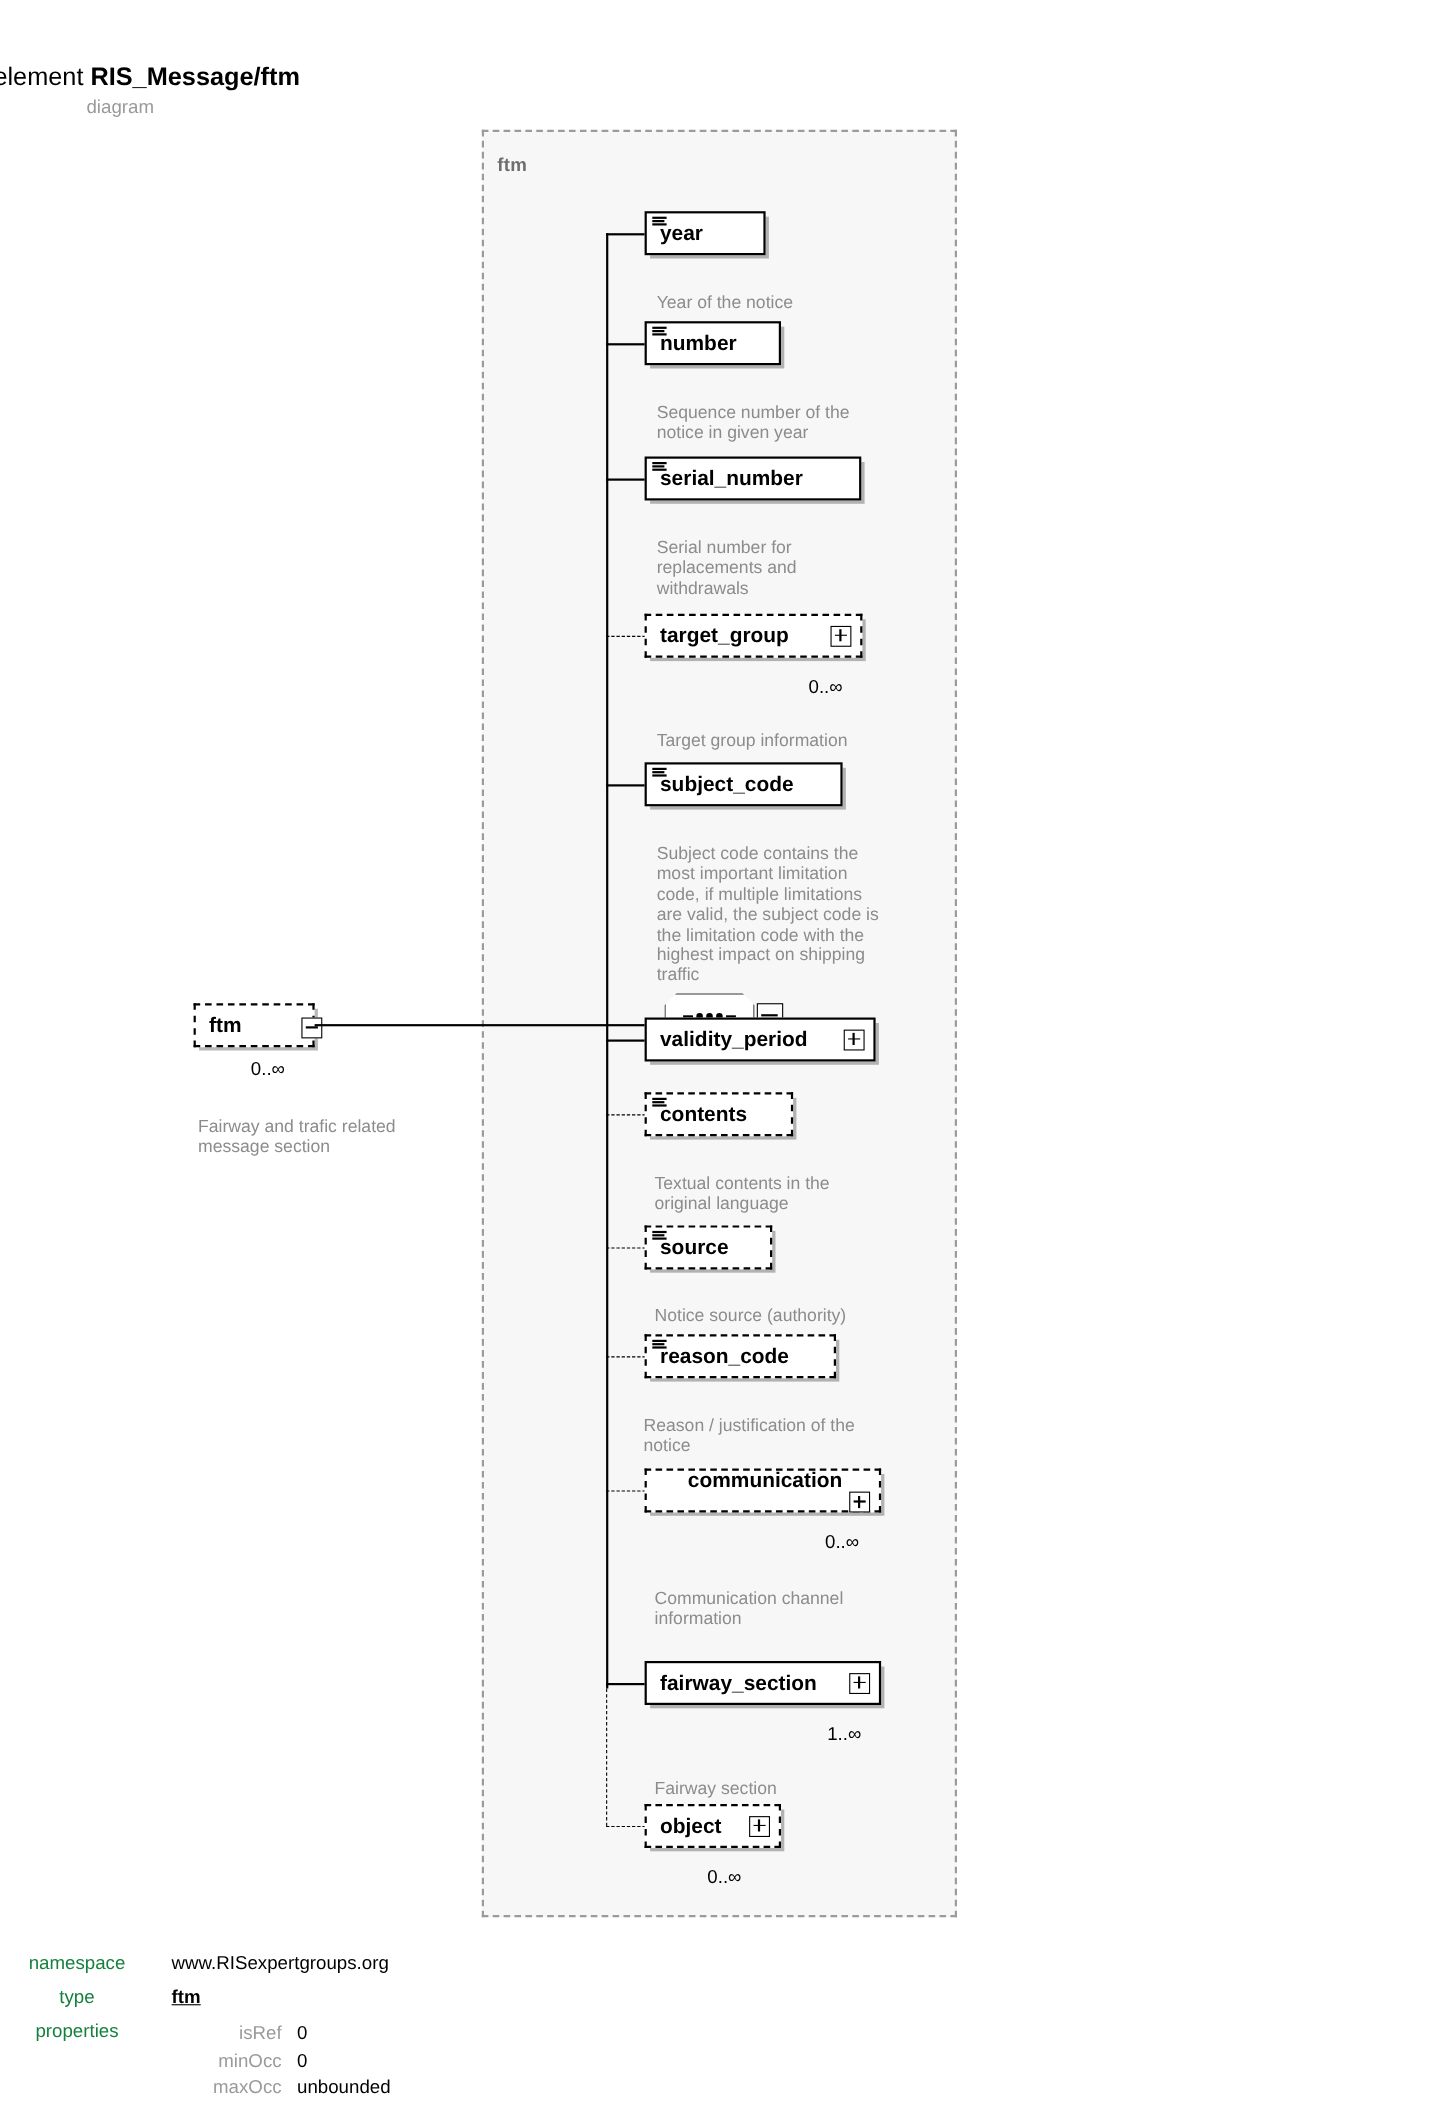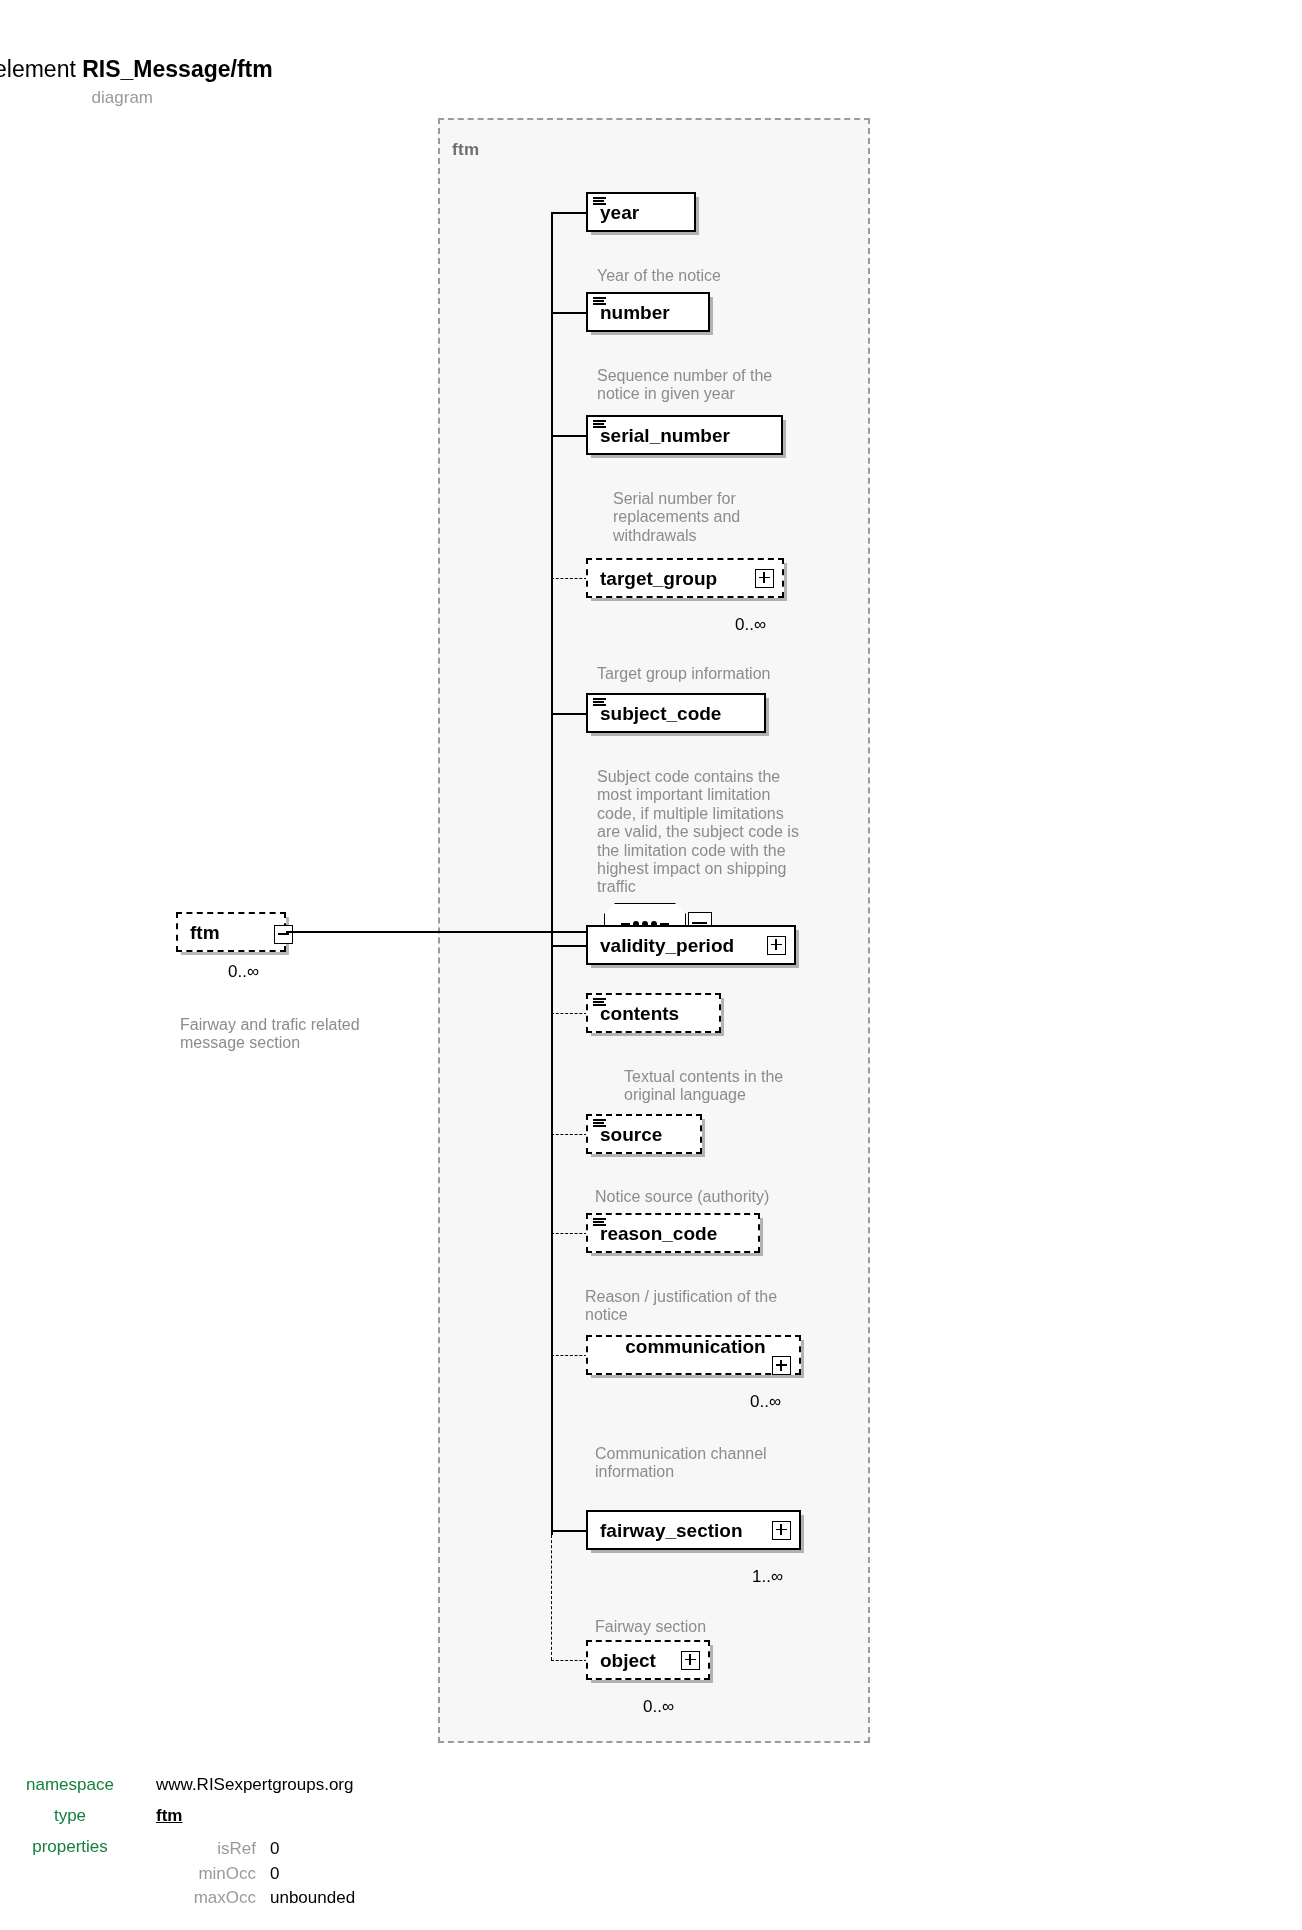--- a/index.html
+++ b/index.html
@@ -11,21 +11,21 @@
   }
 
   
   .hdr{position:absolute;left:-6px;top:56px;font-size:23px;color:#000;white-space:nowrap;}
   .hdr .lbl{font-weight:400;}
   .hdr .nm{font-weight:bold;}
 
   .side-lbl{
     position:absolute;color:#9a9a9a;font-size:17px;text-align:right;
   }
-  #diagram-label{left:17px;top:88px;width:136px;}
+  #diagram-label{left:4px;top:88px;width:136px;}
 
   
   .diagram-frame{
     position:absolute;left:438px;top:118px;width:432px;height:1625px;
     border:2px dashed #9b9b9b;background:#f7f7f7;box-sizing:border-box;
   }
   .frame-title{
     position:absolute;left:452px;top:140px;font-size:17px;font-weight:bold;
     color:#6e6e6e;letter-spacing:.3px;
   }
@@ -173,21 +173,21 @@
 
 <div class="hline" style="left:551px;top:435px;width:36px;"></div>
 <div class="node solid" style="left:586px;top:415px;width:197px;">
   <span class="lines-icon">
       <i></i>
       <i></i>
       <i></i>
     </span>
   <span class="nlabel">serial_number</span>
 </div>
-<div class="anno" style="left:613px;top:470px;width:240px;">Serial number for
+<div class="anno" style="left:597px;top:470px;width:240px;">Serial number for
 replacements and
 withdrawals</div>
 
 <div class="hline dash" style="left:551px;top:578px;width:36px;"></div>
 <div class="node dashed" style="left:586px;top:558px;width:198px;">
   <span class="nlabel">target_group</span>
   <span class="expander plus"></span>
 </div>
 <div class="occ" style="left:735px;top:615px;">0..∞</div>
 <div class="anno" style="left:597px;top:645px;width:250px;">Target group information</div>
@@ -217,21 +217,21 @@
 
 <div class="hline dash" style="left:551px;top:1013px;width:36px;"></div>
 <div class="node dashed" style="left:586px;top:993px;width:135px;">
   <span class="lines-icon">
       <i></i>
       <i></i>
       <i></i>
     </span>
   <span class="nlabel">contents</span>
 </div>
-<div class="anno" style="left:624px;top:1048px;width:240px;">Textual contents in the
+<div class="anno" style="left:595px;top:1048px;width:240px;">Textual contents in the
 original language</div>
 
 <div class="hline dash" style="left:551px;top:1134px;width:36px;"></div>
 <div class="node dashed" style="left:586px;top:1114px;width:116px;">
   <span class="lines-icon">
       <i></i>
       <i></i>
       <i></i>
     </span>
   <span class="nlabel">source</span>

